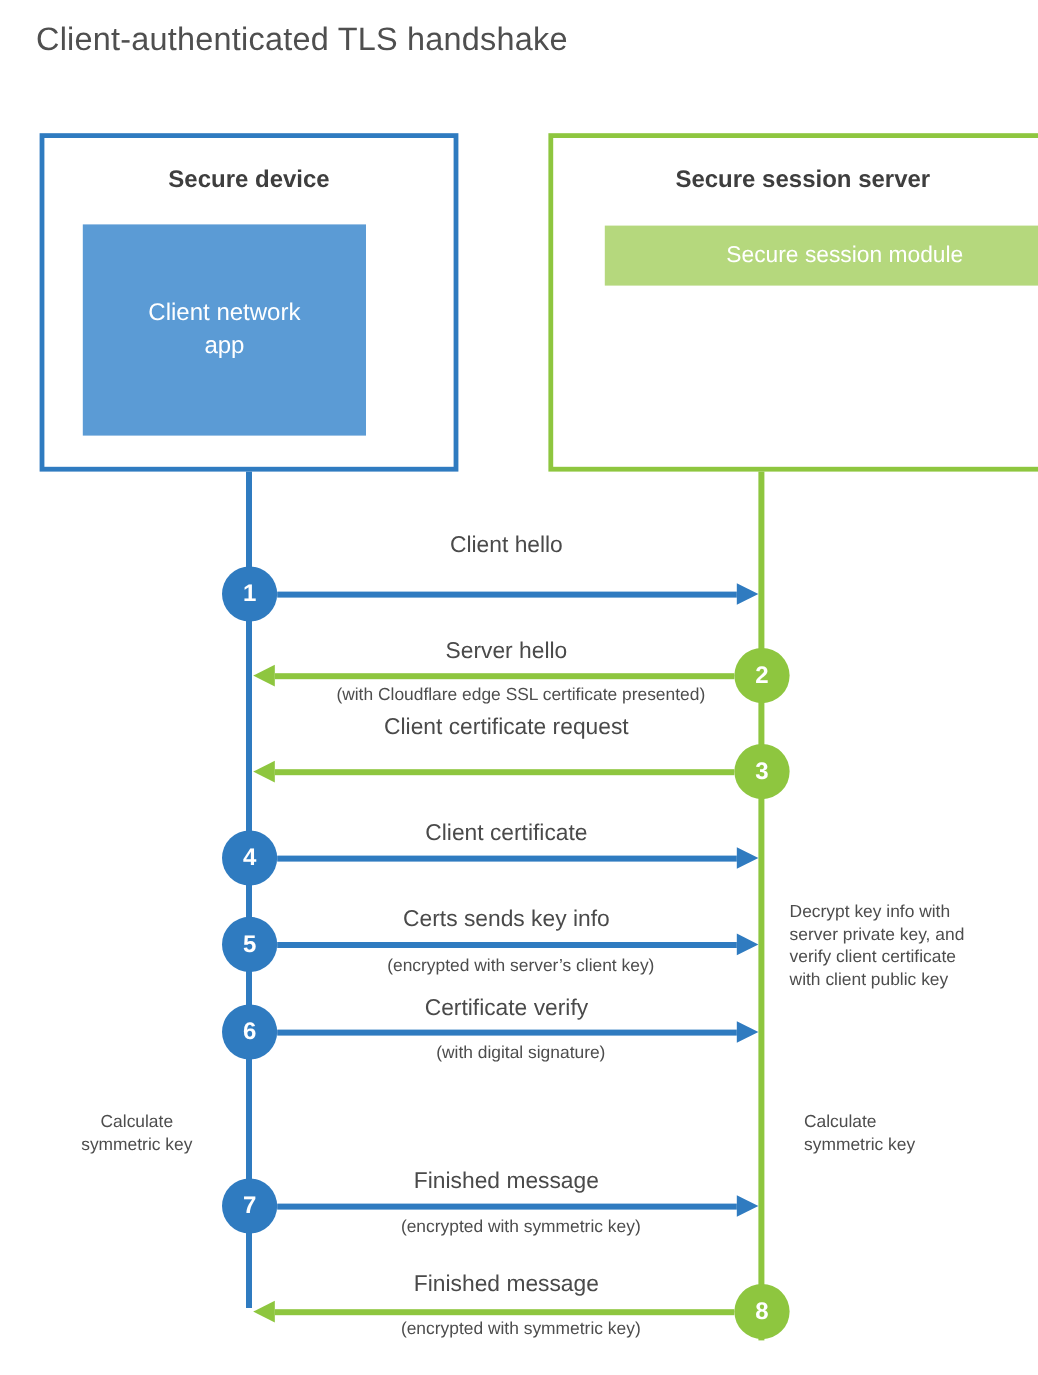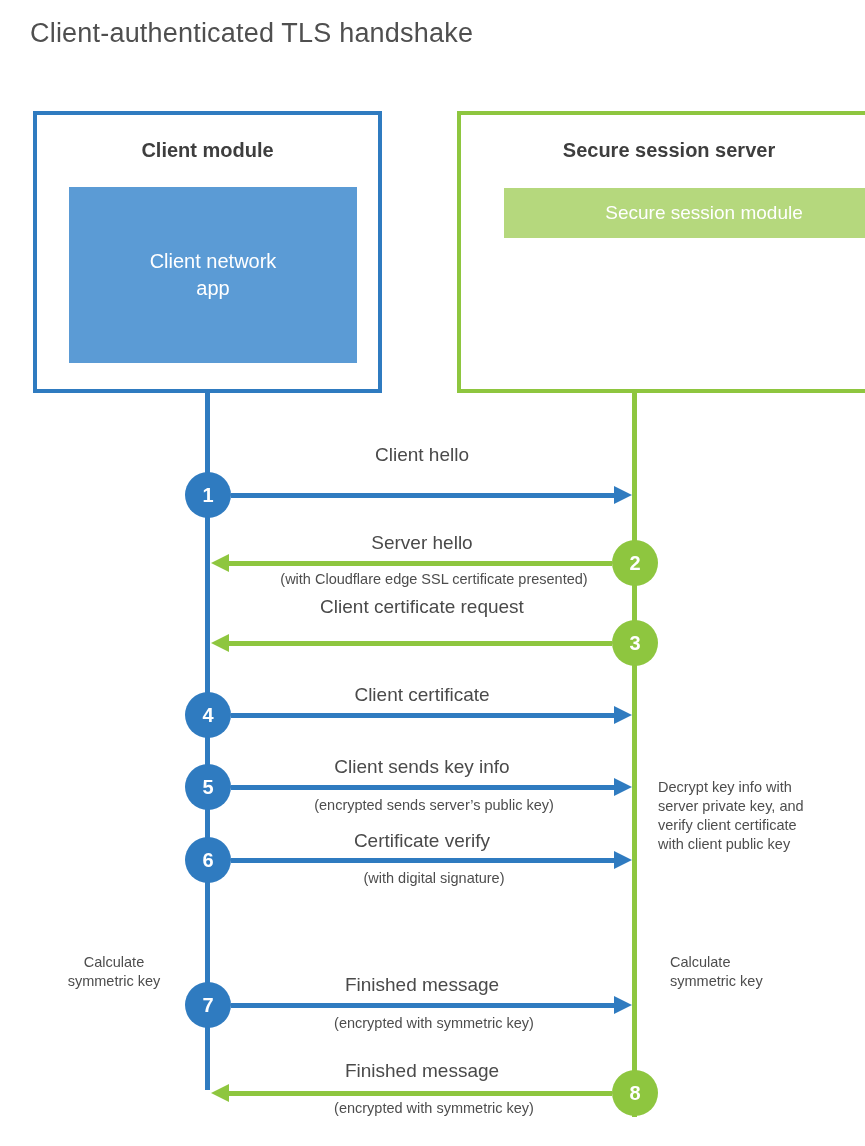--- a/index.html
+++ b/index.html
@@ -19,21 +19,21 @@
   }
   
   .actor-box{box-sizing:border-box; background:#fff;}
   .client-box{left:33px; top:111px; width:349px; height:282px; border:4px solid var(--blue);}
   .server-box{left:423px; top:111px; width:424px; height:282px; border:4px solid var(--green);margin-left:34px;}
   .actor-title{
     width:100%; text-align:center; margin-top:24px;
     font-size:20px; font-weight:bold; color:var(--text-dark);
   }
   .app-box{
-    left:32px; top:72px; width:288px; height:176px; background:var(--blue-light);
+    left:32px; top:72px; width:236px; height:176px; background:var(--blue-light);
     display:flex; align-items:center; justify-content:center; text-align:center;
     color:#fff; font-size:20px; line-height:27px; white-space:pre-line;
   }
   .module-bar{
     left:43px; width:400px; height:50px; background:var(--green-light);
     display:flex; align-items:center; justify-content:center;
     color:#fff; font-size:19px;
   }
   
   .lifeline{width:5px;}
@@ -50,34 +50,34 @@
   
   .bar{height:5px; width:383px;}
   .bar.blue{left:231px; background:var(--blue);}
   .bar.green{left:229px; background:var(--green);}
   .head{width:0; height:0; border-top:9px solid transparent; border-bottom:9px solid transparent;}
   .head.right{left:614px; border-left:18px solid var(--blue);}
   .head.left{left:211px; border-right:18px solid var(--green);}
   
   .msg{left:230px; width:384px; text-align:center; color:#4a4a4a; font-size:19px;}
   .sub{left:242px; width:384px; text-align:center; color:var(--text); font-size:14.5px;}
-  .note{color:var(--text); font-size:14.5px; line-height:19px; white-space:pre-line;margin-top:27px;}
+  .note{color:var(--text); font-size:14.5px; line-height:19px; white-space:pre-line;}
   .note.decrypt{left:658px; top:751px; text-align:left;}
   .note.calc-left{left:50px; top:926px; width:128px; text-align:center;}
   .note.calc-right{left:670px; top:926px; text-align:left;}
 </style>
 </head>
 <body>
 
 <div class="canvas">
 
   <div class="abs title">Client-authenticated TLS handshake</div>
 
   <div class="abs actor-box client-box">
-    <div class="actor-title">Client module</div>
+    <div class="actor-title">Secure device</div>
     <div class="abs app-box">Client network
 app</div>
   </div>
 
   <div class="abs actor-box server-box">
     <div class="actor-title">Secure session server</div>
     <div class="abs module-bar" style="top:73px">Secure session module</div>
   </div>
 
   <div class="abs lifeline blue"></div>
@@ -97,24 +97,24 @@
   <div class="abs msg" style="top:596px">Client certificate request</div>
   <div class="abs bar green" style="top:641px"></div>
   <div class="abs head left" style="top:634px"></div>
   <div class="abs circle green" style="top:620px">3</div>
 
   <div class="abs msg" style="top:684px">Client certificate</div>
   <div class="abs bar blue" style="top:713px"></div>
   <div class="abs head right" style="top:706px"></div>
   <div class="abs circle blue" style="top:692px">4</div>
 
-  <div class="abs msg" style="top:756px">Client sends key info</div>
+  <div class="abs msg" style="top:756px">Certs sends key info</div>
   <div class="abs bar blue" style="top:785px"></div>
   <div class="abs head right" style="top:778px"></div>
-  <div class="abs sub" style="top:797px">(encrypted sends server’s public key)</div>
+  <div class="abs sub" style="top:797px">(encrypted with server’s client key)</div>
   <div class="abs circle blue" style="top:764px">5</div>
 
   <div class="abs msg" style="top:830px">Certificate verify</div>
   <div class="abs bar blue" style="top:858px"></div>
   <div class="abs head right" style="top:851px"></div>
   <div class="abs sub" style="top:870px">(with digital signature)</div>
   <div class="abs circle blue" style="top:837px">6</div>
 
   <div class="abs note decrypt">Decrypt key info with
 server private key, and

